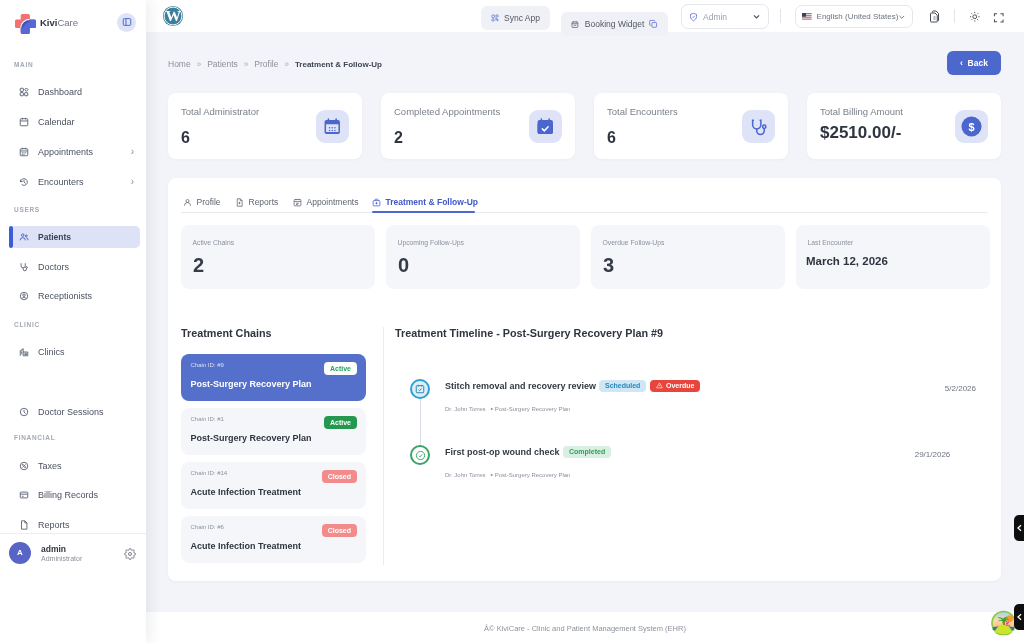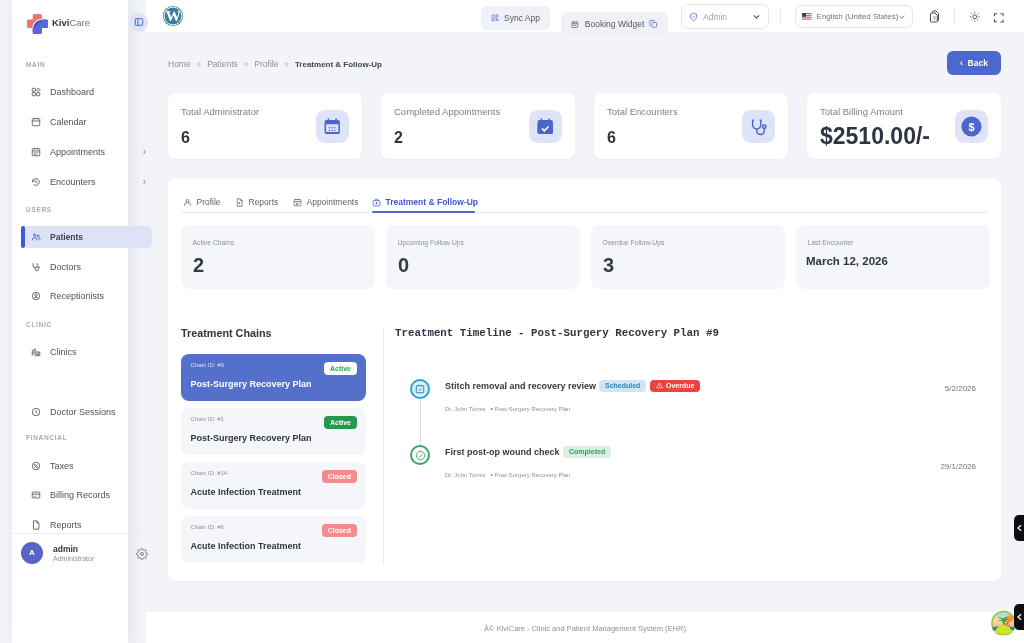--- a/index.html
+++ b/index.html
@@ -1,20 +1,20 @@
 <!DOCTYPE html>
 <html><head>
 <meta charset="utf-8">
 <style>
 * { margin:0; padding:0; box-sizing:border-box; }
 html,body { width:1024px; height:643px; overflow:hidden; font-family:"Liberation Sans", sans-serif; background:#f3f4f9; }
 .abs { position:absolute; }
 
 
-#sidebar { position:absolute; left:12px; top:0; width:116px; height:643px; background:#ffffff; z-index:5; box-shadow:3px 0 14px rgba(30,40,80,0.09); }
+#sidebar { position:absolute; left:0; top:0; width:146px; height:643px; background:#ffffff; z-index:5; box-shadow:3px 0 14px rgba(30,40,80,0.09); }
 .nav-label { position:absolute; left:14px; font-size:6.5px; font-weight:bold; letter-spacing:0.7px; color:#a3a9b5; }
 .nav-item { position:absolute; left:0; width:146px; height:20px; display:flex; align-items:center; color:#4a5160; font-size:9px; }
 .nav-item .ni { width:10px; height:10px; margin-left:19px; margin-right:9px; flex:none; }
 .nav-item svg { display:block; width:10px; height:10px; stroke:#5b6474; }
 .nav-item .chev { position:absolute; right:12px; color:#878d99; font-size:10px; }
 .nav-active { position:absolute; left:10px; width:130px; height:22px; background:#dde2f6; border-radius:5px; display:flex; align-items:center; color:#3b4254; font-size:8.5px; font-weight:bold;}
 .nav-active-bar { position:absolute; left:9px; width:4px; height:22px; background:#3d5cd7; border-radius:3px; z-index:2; }
 .nav-active svg { display:block; width:10px; height:10px; stroke:#4860c8; }
 .nav-active .ni { width:10px; height:10px; margin-left:9px; margin-right:9px; flex:none; }
 
@@ -298,21 +298,21 @@
   <div class="ic">
       <svg width="18" height="18" viewBox="0 0 24 24" fill="none" stroke="#4b66cc" stroke-width="2">
         <path d="M4.5 3 H3.5 v6 a5.5 5.5 0 0 0 11 0 V3 h-1" stroke-linecap="round"></path>
         <path d="M9 14.5 v2.5 a5 5 0 0 0 10 0 v-3" stroke-linecap="round"></path>
         <circle cx="19" cy="11.5" r="2.2"></circle>
       </svg>
     </div>
 </div>
 <div class="stat-card" style="left:807px;">
   <div class="lbl">Total Billing Amount</div>
-    <div class="val" style="font-size:23px;top:30px;">$2510.00/-</div>
+    <div class="val" style="font-size:17px;top:30px;">$2510.00/-</div>
   <div class="ic">
       <svg width="21" height="21" viewBox="0 0 24 24">
         <circle cx="12" cy="12" r="11.5" fill="#4b66cc"></circle>
         <text x="12" y="16.8" text-anchor="middle" font-size="12.5" font-weight="bold" fill="#fff" font-family="Liberation Sans">$</text>
       </svg>
     </div>
 </div>
 
 <div id="maincard"></div>
 <div class="tab" style="left:183px;">
@@ -354,21 +354,21 @@
 <div class="mini-box" style="left:591px;">
     <div class="lbl">Overdue Follow-Ups</div>
     <div class="val" style="top:29px;">3</div>
   </div>
 <div class="mini-box" style="left:796px;">
     <div class="lbl">Last Encounter</div>
     <div class="val2">March 12, 2026</div>
   </div>
 
 <div class="sec-title" style="left:181px;top:327px;">Treatment Chains</div>
-<div class="sec-title" style="left:395px;top:327px;font-family:Liberation Mono, monospace;">Treatment Timeline - Post-Surgery Recovery Plan #9</div>
+<div class="sec-title" style="left:395px;top:327px;">Treatment Timeline - Post-Surgery Recovery Plan #9</div>
 <div id="vdiv"></div>
 
 <div class="chain sel" style="top:354px;">
   <div class="cid">Chain ID: #9</div>
   <div class="badge" style="background:#fff;color:#27a35a;">Active</div>
   <div class="ct">Post-Surgery Recovery Plan</div>
 </div>
 <div class="chain" style="top:408px;">
   <div class="cid">Chain ID: #1</div>
   <div class="badge" style="background:#23994f;color:#fff;">Active</div>
@@ -406,21 +406,21 @@
 
 <div class="tl-circle" style="left:410px;top:445px;border:2px solid #3aa468;background:#ffffff;">
   <svg width="11" height="11" viewBox="0 0 24 24" fill="none" stroke="#3aa468" stroke-width="2">
       <circle cx="12" cy="12" r="9"></circle>
       <path d="M8.5 12.5 l2.5 2.5 4.5-5.5"></path>
     </svg>
 </div>
 <div class="tl-title" style="top:446.5px;">First post-op wound check</div>
 <span class="badge2" style="left:563px;top:446px;background:#d9efe2;color:#2f9e5b;">Completed</span>
 <div class="tl-sub" style="top:471px;">Dr. John Torres&nbsp;&nbsp;&nbsp;<span style="font-size:7px;">•</span> Post-Surgery Recovery Plan</div>
-<div class="tl-date" style="left:889px;top:449.5px;width:87px;text-align:right;margin-top:12px;">29/1/2026</div>
+<div class="tl-date" style="left:889px;top:449.5px;width:87px;text-align:center;">29/1/2026</div>
 
 <div id="footer">
     <div>Â© KiviCare - Clinic and Patient Management System (EHR)</div>
   </div>
 
 <div class="edge-tab" style="top:515px;">
     <svg width="5" height="8" viewBox="0 0 8 12" fill="none" stroke="#fff" stroke-width="2">
       <path d="M6.5 1.5 L1.5 6 L6.5 10.5"></path>
     </svg>
   </div>

